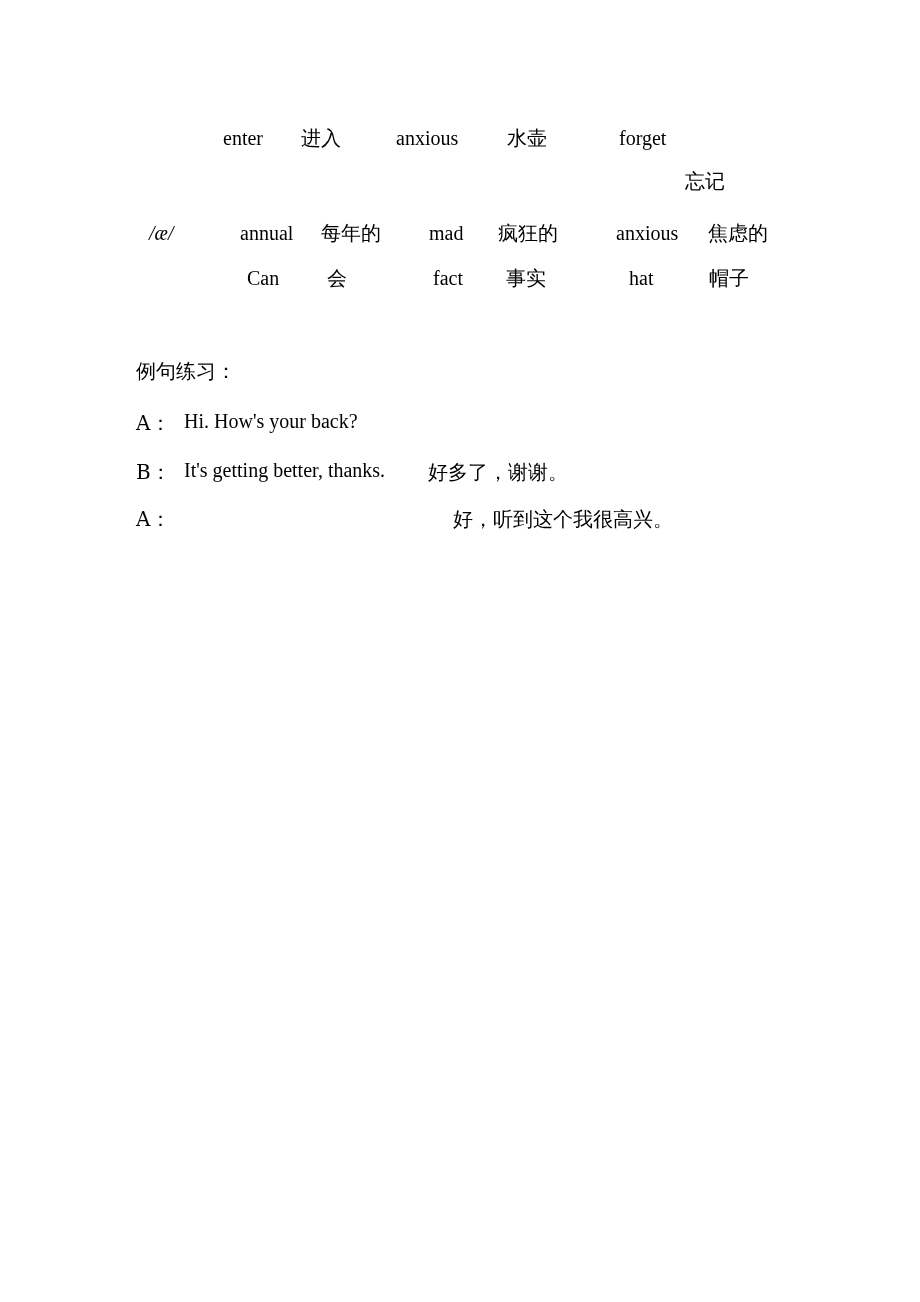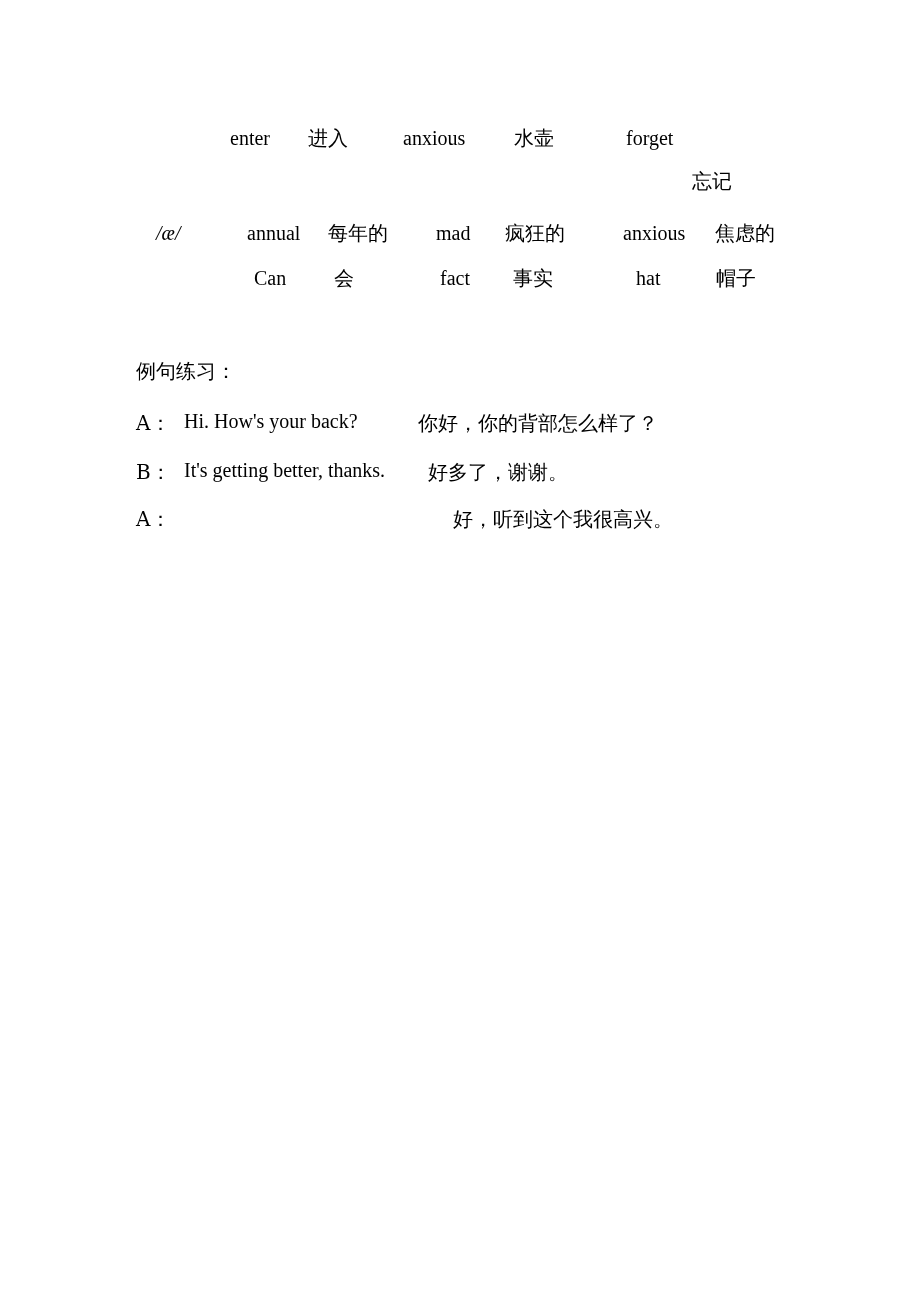--- a/index.html
+++ b/index.html
@@ -27,21 +27,21 @@
   
   .vocab-section {
     position: absolute;
     left: 0;
     top: 0;
     width: 920px;
   }
 
   .vocab-row {
     position: absolute;
-    left: 8px;
+    left: 1px;
     width: 818px;
     height: 40px;
   }
 
   .phonetic-label {
     position: absolute;
     font-size: 20px;
     font-style: italic;
     font-family: "Liberation Serif", "DejaVu Serif", serif;
     white-space: nowrap;
@@ -151,21 +151,20 @@
 
   </div>
 
   <div>
 
     <div class="practice-heading">例句练习：</div>
 
     <div class="dlg-line" style="top:410px;">
       <span class="dlg-speaker">A：</span>
       <span class="dlg-en" style="left:48px;">Hi. How's your back?</span>
-      <span class="dlg-zh" style="left:282px;">你好，你的背部怎么样了？</span>
     </div>
 
     <div class="dlg-line" style="top:459px;">
       <span class="dlg-speaker">B：</span>
       <span class="dlg-en" style="left:48px;">It's getting better, thanks.</span>
       <span class="dlg-zh" style="left:292px;">好多了，谢谢。</span>
     </div>
 
     <div class="dlg-line" style="top:506px;">
       <span class="dlg-speaker">A：</span>

